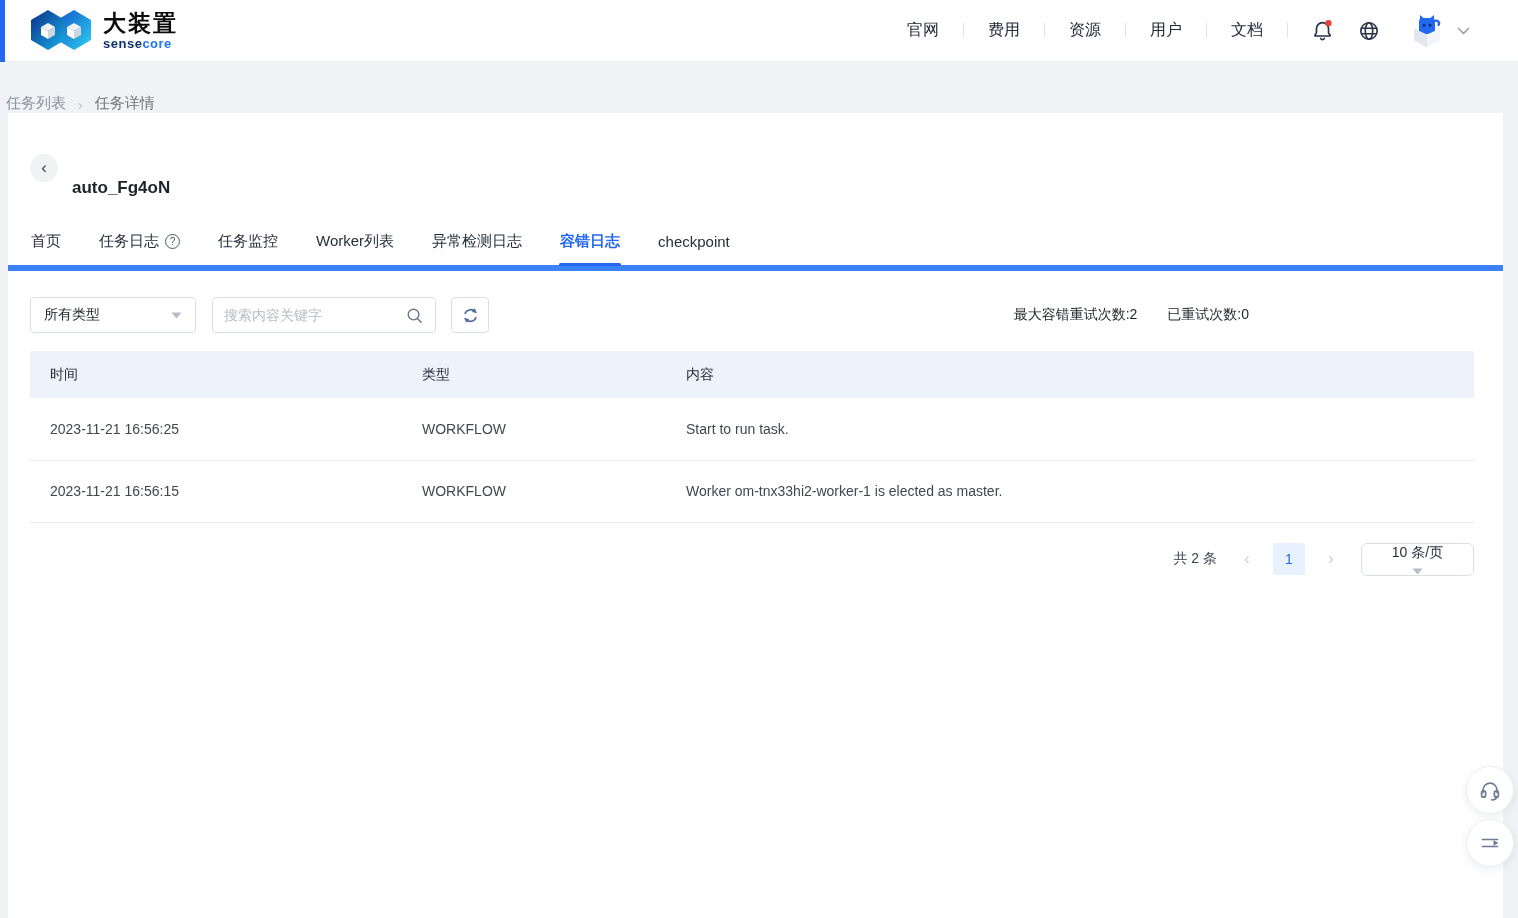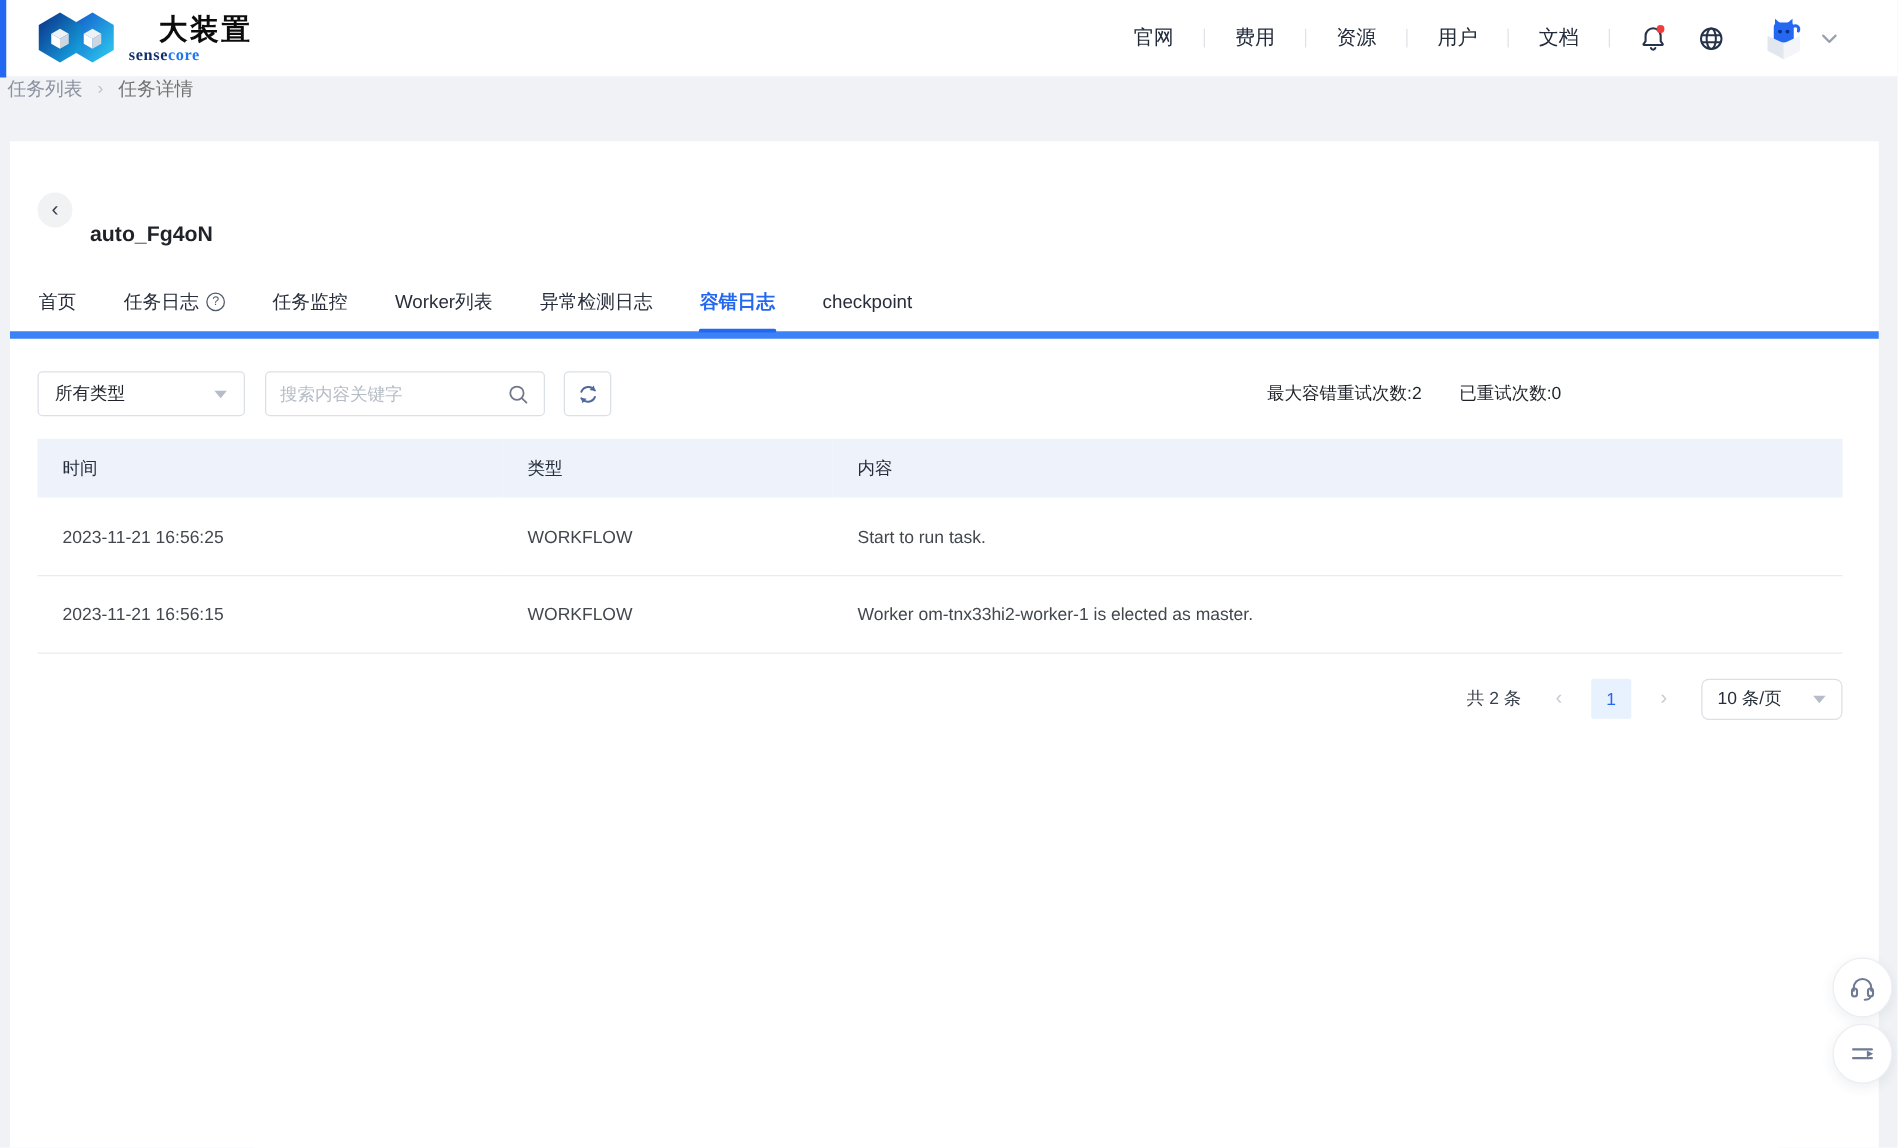--- a/index.html
+++ b/index.html
@@ -11,35 +11,35 @@
     position:relative;
   }
 
   
   .header {
     height:62px; background:#ffffff; display:flex; align-items:center;
     position:relative; border-bottom:1px solid #eef0f3;
   }
   .brand-bar { position:absolute; left:0; top:0; width:5px; height:62px; background:#2468f2; }
   .logo-wrap { display:flex; align-items:center; gap:11px; margin-left:30px; }
-  .brand-cn { font-size:23px; font-weight:700; color:#0c0c0c; letter-spacing:2px; line-height:1;margin-left:24px; }
-  .brand-en { font-size:13px; font-weight:700; letter-spacing:.5px; margin-top:2px; line-height:1;font-family:Liberation Serif, serif; }
+  .brand-cn { font-size:23px; font-weight:700; color:#0c0c0c; letter-spacing:2px; line-height:1; }
+  .brand-en { font-size:13px; font-weight:700; letter-spacing:.5px; margin-top:2px; line-height:1; }
   .brand-en .sense { color:#10306b; }
   .brand-en .core { color:#2276f0; }
 
   .top-nav { margin-left:auto; display:flex; align-items:center; }
   .nav-item { font-size:16px; color:#222b3a; padding:0 24px; cursor:pointer; white-space:nowrap; }
   .nav-divider { width:1px; height:15px; background:#dfe2e8; }
   .icon-btn { display:flex; align-items:center; justify-content:center; cursor:pointer; }
   .bell-btn { margin:0 22px 0 22px; }
   .globe-btn { margin-right:26px; }
   .avatar-wrap { display:flex; align-items:center; gap:10px; margin-right:48px; cursor:pointer; }
 
   
-  .breadcrumb { height:51px; display:flex; align-items:flex-start; padding-left:6px; font-size:15px; }
+  .breadcrumb { height:51px; display:flex; align-items:flex-end; padding-left:6px; font-size:15px; }
   .crumb-link { color:#8a919f; cursor:pointer; }
   .crumb-sep { color:#bcc1c9; margin:0 12px; font-size:14px; }
   .crumb-current { color:#737373; }
 
   
   .card {
     background:#ffffff; margin:0 15px 0 8px; min-height:815px;
   }
   .title-row { display:flex; align-items:center; gap:14px; padding:25px 30px 0 22px; }
   .back-btn {
@@ -113,21 +113,21 @@
     width:24px; height:32px; display:flex; align-items:center; justify-content:center;
     color:#c7ccd4; font-size:16px; cursor:default; user-select:none;
   }
   .page-num {
     width:32px; height:32px; display:flex; align-items:center; justify-content:center;
     background:#e8f1fe; color:#2468f2; border-radius:2px; cursor:pointer;
   }
   .size-select {
     width:113px; height:33px; border:1px solid #dbdfe6; border-radius:6px; background:#fff;
     display:flex; align-items:center; justify-content:space-between; padding:0 12px;
-    color:#272e3b; cursor:pointer; margin-left:4px;
+    color:#272e3b; cursor:pointer; margin-left:4px;flex-direction:column;
   }
 
   
   .float-btn {
     position:absolute; right:4px; width:48px; height:48px; border-radius:50%;
     background:#fff; border:1px solid #eceef3; box-shadow:0 3px 10px rgba(31,45,61,.08);
     display:flex; align-items:center; justify-content:center; cursor:pointer; z-index:20;
   }
   .float-btn.support { top:766px; }
   .float-btn.collapse { top:819px; }

